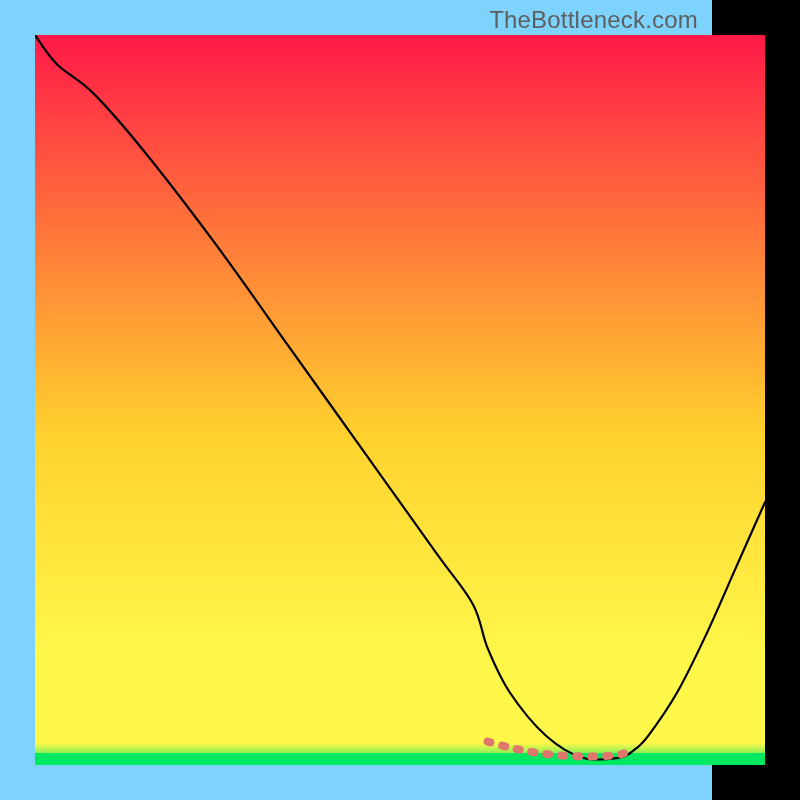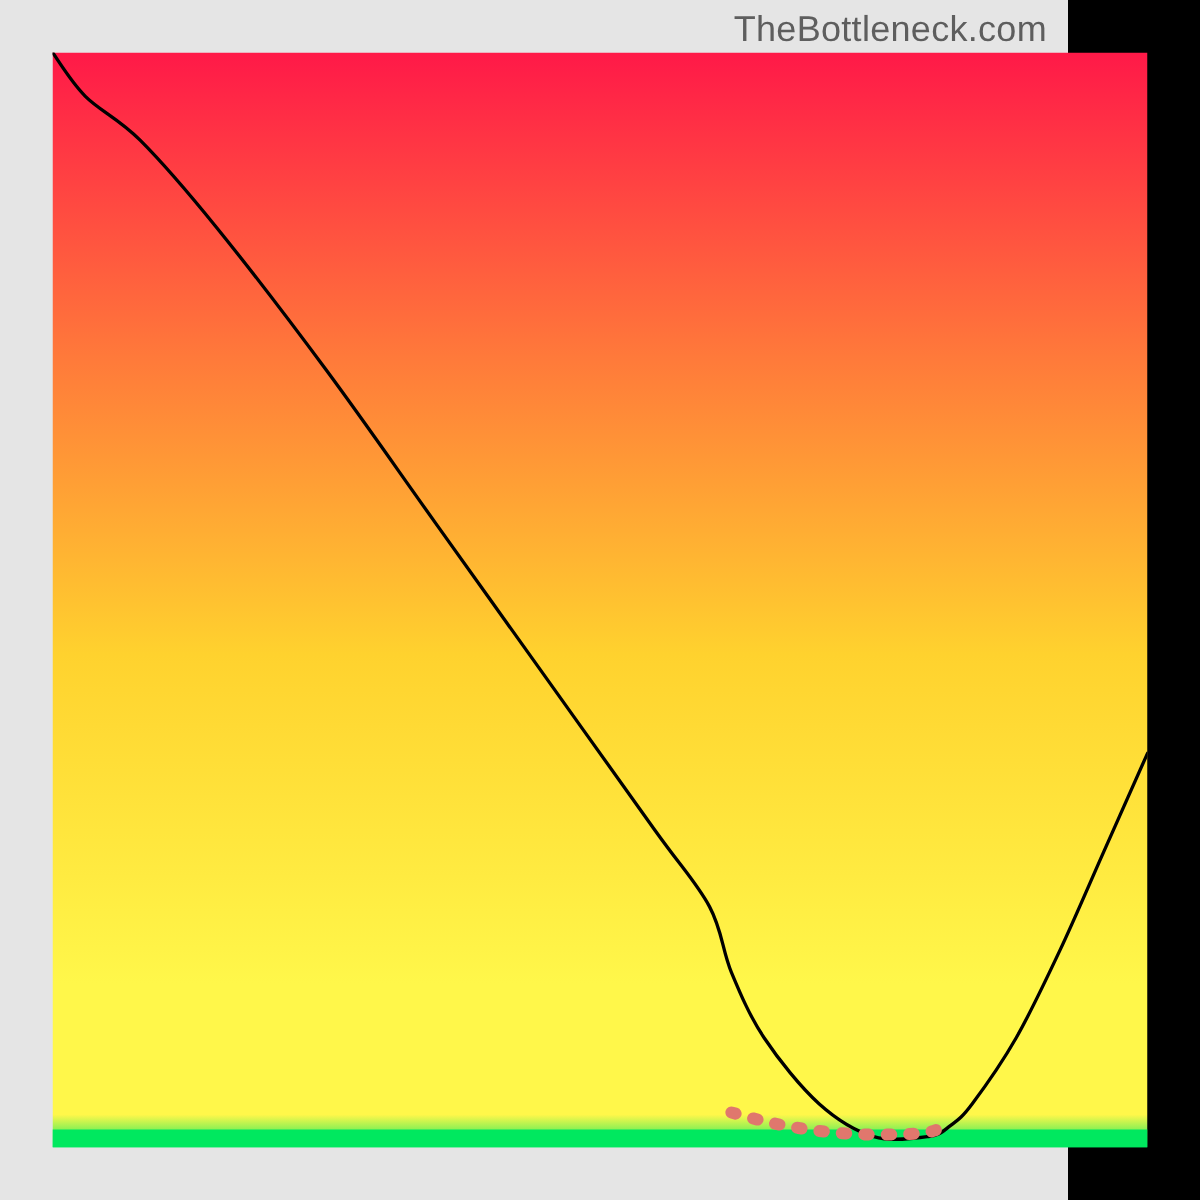--- a/index.html
+++ b/index.html
@@ -1,21 +1,21 @@
 <!DOCTYPE html>
 <html><head>
 <meta charset="utf-8">
 <style>
   * { margin: 0; padding: 0; box-sizing: border-box; }
   html, body { width: 800px; height: 800px; overflow: hidden; background: #000; }
   .chart-container {
     position: relative;
     width: 712px;
     height: 800px;
-    background: #e5e5e5;
+    background: #7dd3fc;
   }
   .watermark {
     position: absolute;
     top: 6px;
     right: 14px;
     font-family: Arial, Helvetica, sans-serif;
     font-size: 24px;
     font-weight: normal;
     color: #5e5e5e;
     z-index: 10;

